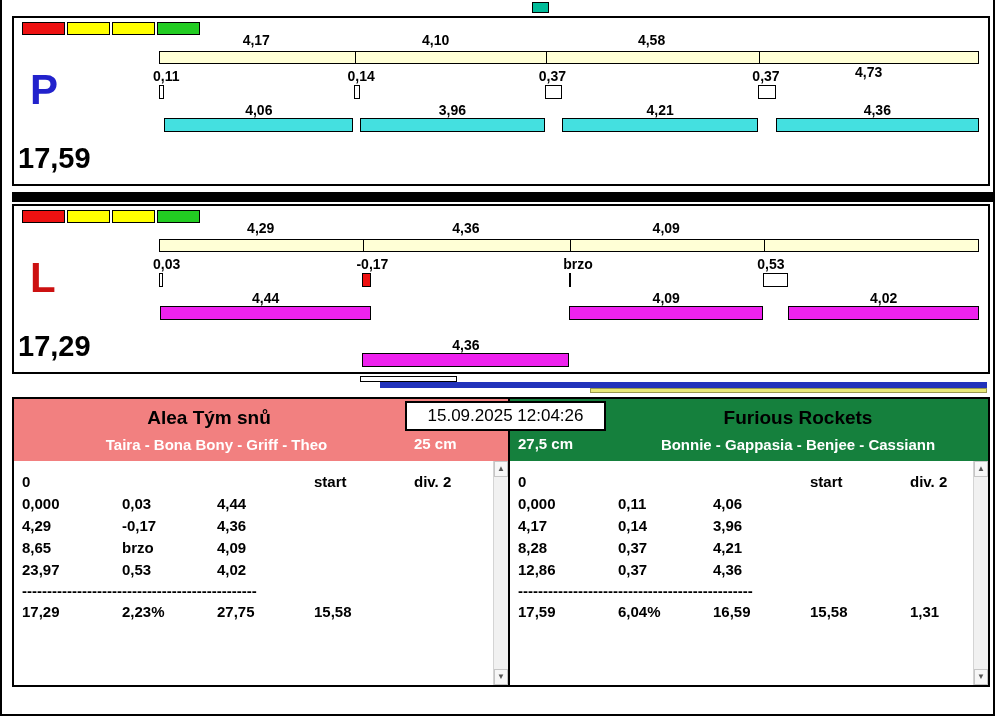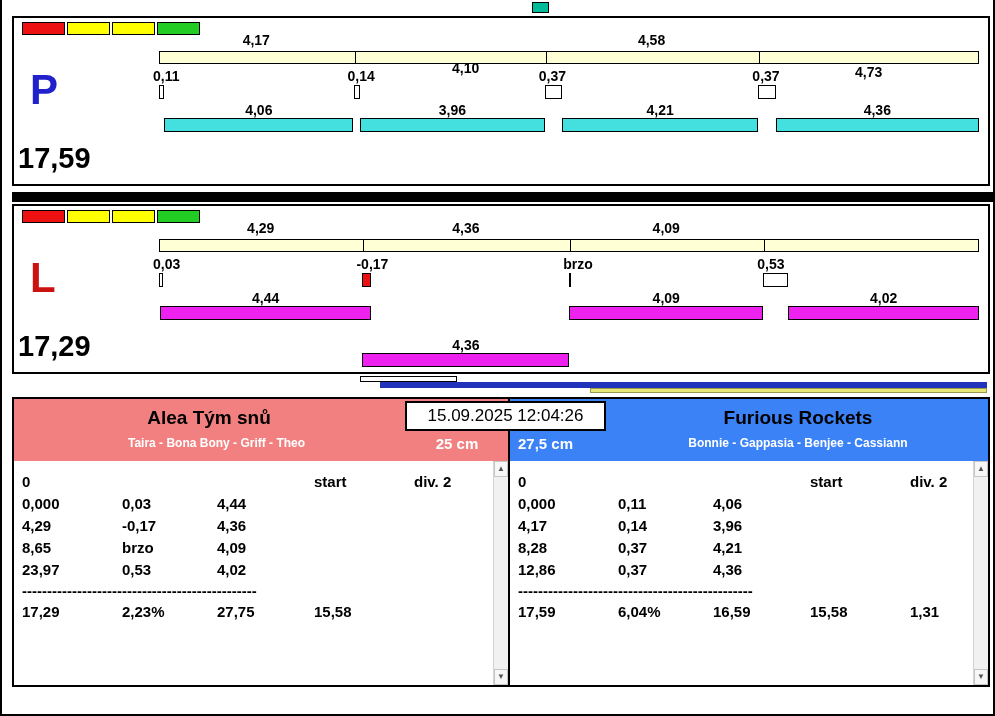--- a/index.html
+++ b/index.html
@@ -37,25 +37,25 @@
   .pbar { position:absolute; border:1px solid transparent; }
 
   
   .scoreboard { position:absolute; left:10px; top:397px; width:978px; height:290px; border:2px solid #000; background:#fff; }
   .hdr { position:absolute; top:0; height:62px; }
   .hdr-left { left:0; width:494px; }
   .hdr-right { left:494px; right:0; }
   .team-name { position:absolute; top:8px; font-size:19px; font-weight:bold; color:#000; text-align:center; }
   .tn-left  { left:0; width:390px; }
   .tn-right { left:100px; width:380px; }
-  .team-dogs { position:absolute; top:37px; font-size:12px; font-weight:bold; color:#fff; text-align:center; }
+  .team-dogs { position:absolute; top:37px; font-size:15px; font-weight:bold; color:#fff; text-align:center; }
   .td-left  { left:0; width:405px; }
   .td-right { left:100px; width:380px; }
   .jump { position:absolute; top:36px; font-size:15px; font-weight:bold; color:#fff; }
-  .jump-left  { left:400px; width:86px; text-align:center; }
+  .jump-left  { left:400px; width:86px; text-align:left; }
   .jump-right { left:10px; }
   .timestamp { position:absolute; left:391px; top:2px; width:201px; height:30px; background:#fff; border:2px solid #000;
                z-index:5; font-size:17px; color:#000; text-align:center; line-height:26px; }
   .vdivider { position:absolute; left:494px; top:0; bottom:0; width:2px; background:#000; }
 
   .tbl { position:absolute; top:62px; bottom:0; background:#fff; padding-top:10px; overflow:hidden; }
   .tbl-left { left:0; width:494px; }
   .tbl-right { left:496px; right:0; }
   .trow { display:flex; height:22px; line-height:22px; padding-left:8px; font-weight:bold; font-size:15px; color:#000; }
   .tcell { display:block; white-space:nowrap; }
@@ -82,21 +82,21 @@
       </div>
       <div class="lane-letter" style="color: rgb(34, 34, 204);">P</div>
       <div class="lane-total">17,59</div>
       <div class="chart">
         <div class="splitbar">
           <div class="splitdiv" style="left: 194.505px;"></div>
           <div class="splitdiv" style="left: 385.745px;"></div>
           <div class="splitdiv" style="left: 599.374px;"></div>
         </div>
         <div class="vlab center" style="left: 0px; width: 194.505px; top: 14px;">4,17</div>
-        <div class="vlab center" style="left: 211px; width: 191.24px; top: 14px; margin-top: 28px;">4,10</div>
+        <div class="vlab center" style="left: 181px; width: 191.24px; top: 14px;">4,10</div>
         <div class="vlab center" style="left: 385.745px; width: 213.629px; top: 14px;">4,58</div>
         <div class="vlab center" style="left: 599.374px; width: 220.626px; top: 14px; margin-top: 32px;">4,73</div>
         <div class="vlab" style="left: -6px; top: 50px;">0,11</div>
         <div class="crossbox" style="left: 0px; top: 67px; width: 5.13083px;"></div>
         <div class="vlab" style="left: 188.505px; top: 50px;">0,14</div>
         <div class="crossbox" style="left: 194.505px; top: 67px; width: 6.53015px;"></div>
         <div class="vlab" style="left: 379.745px; top: 50px;">0,37</div>
         <div class="crossbox" style="left: 385.745px; top: 67px; width: 17.2582px;"></div>
         <div class="vlab" style="left: 593.374px; top: 50px;">0,37</div>
         <div class="crossbox" style="left: 599.374px; top: 67px; width: 17.2582px;"></div>
@@ -153,21 +153,21 @@
       <div class="pbar" style="left: 368px; top: 6px; width: 607px; height: 6px; background: rgb(34, 51, 187); border-color: rgb(34, 51, 187);"></div>
       <div class="pbar" style="left: 578px; top: 12px; width: 397px; height: 5px; background: rgb(232, 232, 120); border-color: rgb(153, 153, 77);"></div>
     </div>
 
   <div class="scoreboard">
     <div class="hdr hdr-left" style="background: rgb(242, 128, 128); padding-left: 40px;">
       <div class="team-name tn-left">Alea Tým snů</div>
       <div class="team-dogs td-left">Taira - Bona Bony - Griff - Theo</div>
       <div class="jump jump-left">25 cm</div>
     </div>
-    <div class="hdr hdr-right" style="background: #3b82f6;">
+    <div class="hdr hdr-right" style="background: #15803d;">
       <div class="team-name tn-right">Furious Rockets</div>
       <div class="team-dogs td-right">Bonnie - Gappasia - Benjee - Cassiann</div>
       <div class="jump jump-right">27,5 cm</div>
     </div>
     <div class="timestamp">15.09.2025 12:04:26</div>
     <div class="vdivider"></div>
     <div class="tbl tbl-left" id="tblLeft">
         <div class="trow">
           <span class="tcell c0">0</span>
           <span class="tcell c1"></span>

